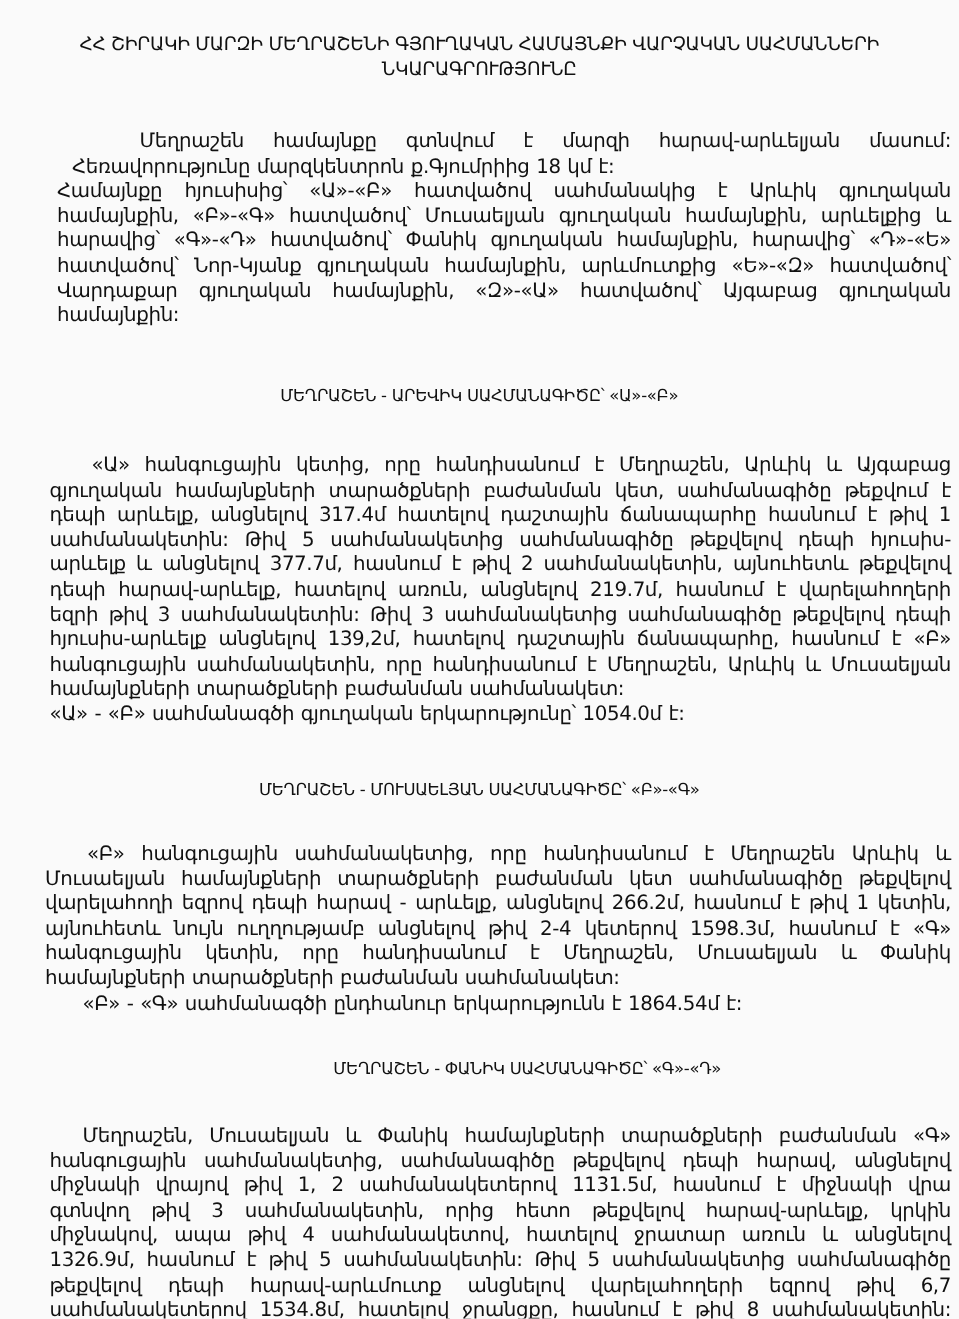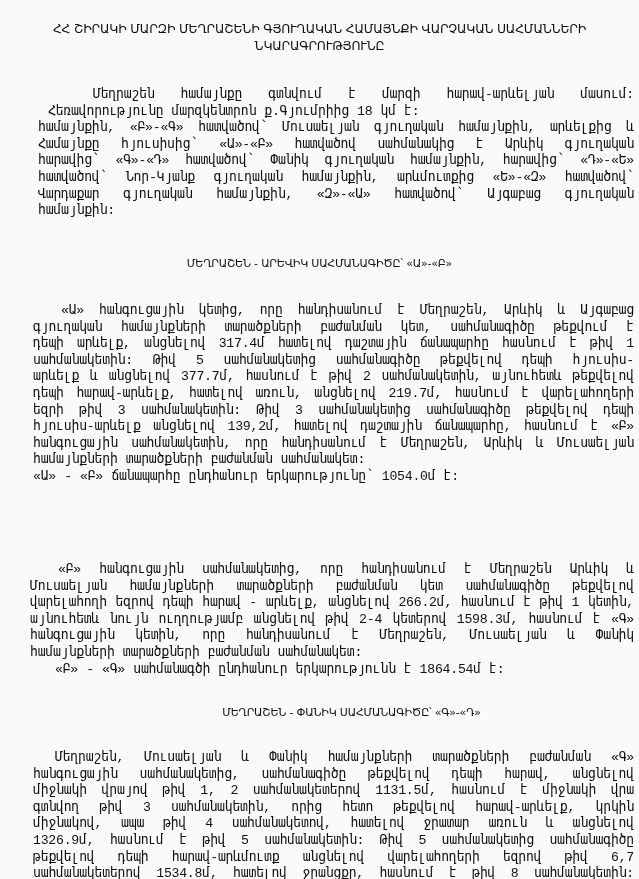--- a/index.html
+++ b/index.html
@@ -33,21 +33,20 @@
     letter-spacing: -0.2px;
   }
   .para {
     position: absolute;
     left: 40px;
     width: 594px;
     text-align: justify;
     text-align-last: left;
     letter-spacing: -0.25px;
     word-spacing: 0.5px;
-    font-family: Liberation Mono, monospace;
   }
   .section-heading {
     position: absolute;
     left: 0;
     width: 639px;
     text-align: center;
     font-size: 11px;
     line-height: 17px;
     letter-spacing: -0.2px;
   }
@@ -69,43 +68,44 @@
 <div class="page">
 
   <div class="doc-title">
     <span class="line last" style="text-align:center;text-align-last:center;">ՀՀ ՇԻՐԱԿԻ ՄԱՐԶԻ ՄԵՂՐԱՇԵՆԻ ԳՅՈՒՂԱԿԱՆ ՀԱՄԱՅՆՔԻ ՎԱՐՉԱԿԱՆ ՍԱՀՄԱՆՆԵՐԻ</span>
     <span class="line last" style="text-align:center;text-align-last:center;">ՆԿԱՐԱԳՐՈՒԹՅՈՒՆԸ</span>
   </div>
 
   <div class="para" style="top:71px; left:38px; width:596px;">
     <span class="line indent-2">Մեղրաշեն համայնքը գտնվում է մարզի հարավ-արևելյան մասում:</span>
     <span class="line last indent-3">Հեռավորությունը մարզկենտրոն ք.Գյումրիից 18 կմ է:</span>
+    <span class="line">Համայնքը հյուսիսից՝ «Ա»-«Բ» հատվածով սահմանակից է Արևիկ գյուղական</span>
     <span class="line">համայնքին, «Բ»-«Գ» հատվածով՝ Մուսաելյան գյուղական համայնքին, արևելքից և</span>
-    <span class="line">Համայնքը հյուսիսից՝ «Ա»-«Բ» հատվածով սահմանակից է Արևիկ գյուղական</span>
     <span class="line">հարավից՝ «Գ»-«Դ» հատվածով՝ Փանիկ գյուղական համայնքին, հարավից՝ «Դ»-«Ե»</span>
     <span class="line">հատվածով՝ Նոր-Կյանք գյուղական համայնքին, արևմուտքից «Ե»-«Զ» հատվածով՝</span>
     <span class="line">Վարդաքար գյուղական համայնքին, «Զ»-«Ա» հատվածով՝ Այգաբաց գյուղական</span>
     <span class="line last">համայնքին:</span>
   </div>
 
   <div class="section-heading" style="top:239px;">ՄԵՂՐԱՇԵՆ - ԱՐԵՎԻԿ ՍԱՀՄԱՆԱԳԻԾԸ՝ «Ա»-«Բ»</div>
   <div class="para" style="top:287px; left:33px; width:601px;">
     <span class="line" style="padding-left:28px;">«Ա» հանգուցային կետից, որը հանդիսանում է Մեղրաշեն, Արևիկ և Այգաբաց</span>
     <span class="line">գյուղական համայնքների տարածքների բաժանման կետ, սահմանագիծը թեքվում է</span>
     <span class="line">դեպի արևելք, անցնելով 317.4մ հատելով դաշտային ճանապարհը հասնում է թիվ 1</span>
     <span class="line">սահմանակետին: Թիվ 5 սահմանակետից սահմանագիծը թեքվելով դեպի հյուսիս-</span>
     <span class="line">արևելք և անցնելով 377.7մ, հասնում է թիվ 2 սահմանակետին, այնուհետև թեքվելով</span>
     <span class="line">դեպի հարավ-արևելք, հատելով առուն, անցնելով 219.7մ, հասնում է վարելահողերի</span>
     <span class="line">եզրի թիվ 3 սահմանակետին: Թիվ 3 սահմանակետից սահմանագիծը թեքվելով դեպի</span>
     <span class="line">հյուսիս-արևելք անցնելով 139,2մ, հատելով դաշտային ճանապարհը, հասնում է «Բ»</span>
     <span class="line">հանգուցային սահմանակետին, որը հանդիսանում է Մեղրաշեն, Արևիկ և Մուսաելյան</span>
     <span class="line last">համայնքների տարածքների բաժանման սահմանակետ:</span>
-    <span class="line last">«Ա» - «Բ» ճանապարհը ընդհանուր երկարությունը՝ 1054.0մ է:</span>
+    <span class="line last">«Ա» - «Բ» սահմանագծի գյուղական երկարությունը՝ 1054.0մ է:</span>
   </div>
 
+  <div class="section-heading" style="top:502px;">ՄԵՂՐԱՇԵՆ - ՄՈՒՍԱԵԼՅԱՆ ՍԱՀՄԱՆԱԳԻԾԸ՝ «Բ»-«Գ»</div>
   <div class="para" style="top:546px; left:30px; width:604px;">
     <span class="line" style="padding-left:28px;">«Բ» հանգուցային սահմանակետից, որը հանդիսանում է Մեղրաշեն Արևիկ և</span>
     <span class="line">Մուսաելյան համայնքների տարածքների բաժանման կետ սահմանագիծը թեքվելով</span>
     <span class="line">վարելահողի եզրով դեպի հարավ - արևելք, անցնելով 266.2մ, հասնում է թիվ 1 կետին,</span>
     <span class="line">այնուհետև նույն ուղղությամբ անցնելով թիվ 2-4 կետերով 1598.3մ, հասնում է «Գ»</span>
     <span class="line">հանգուցային կետին, որը հանդիսանում է Մեղրաշեն, Մուսաելյան և Փանիկ</span>
     <span class="line last">համայնքների տարածքների բաժանման սահմանակետ:</span>
     <span class="line last" style="padding-left:25px;">«Բ» - «Գ» սահմանագծի ընդհանուր երկարությունն է 1864.54մ է:</span>
   </div>
 

